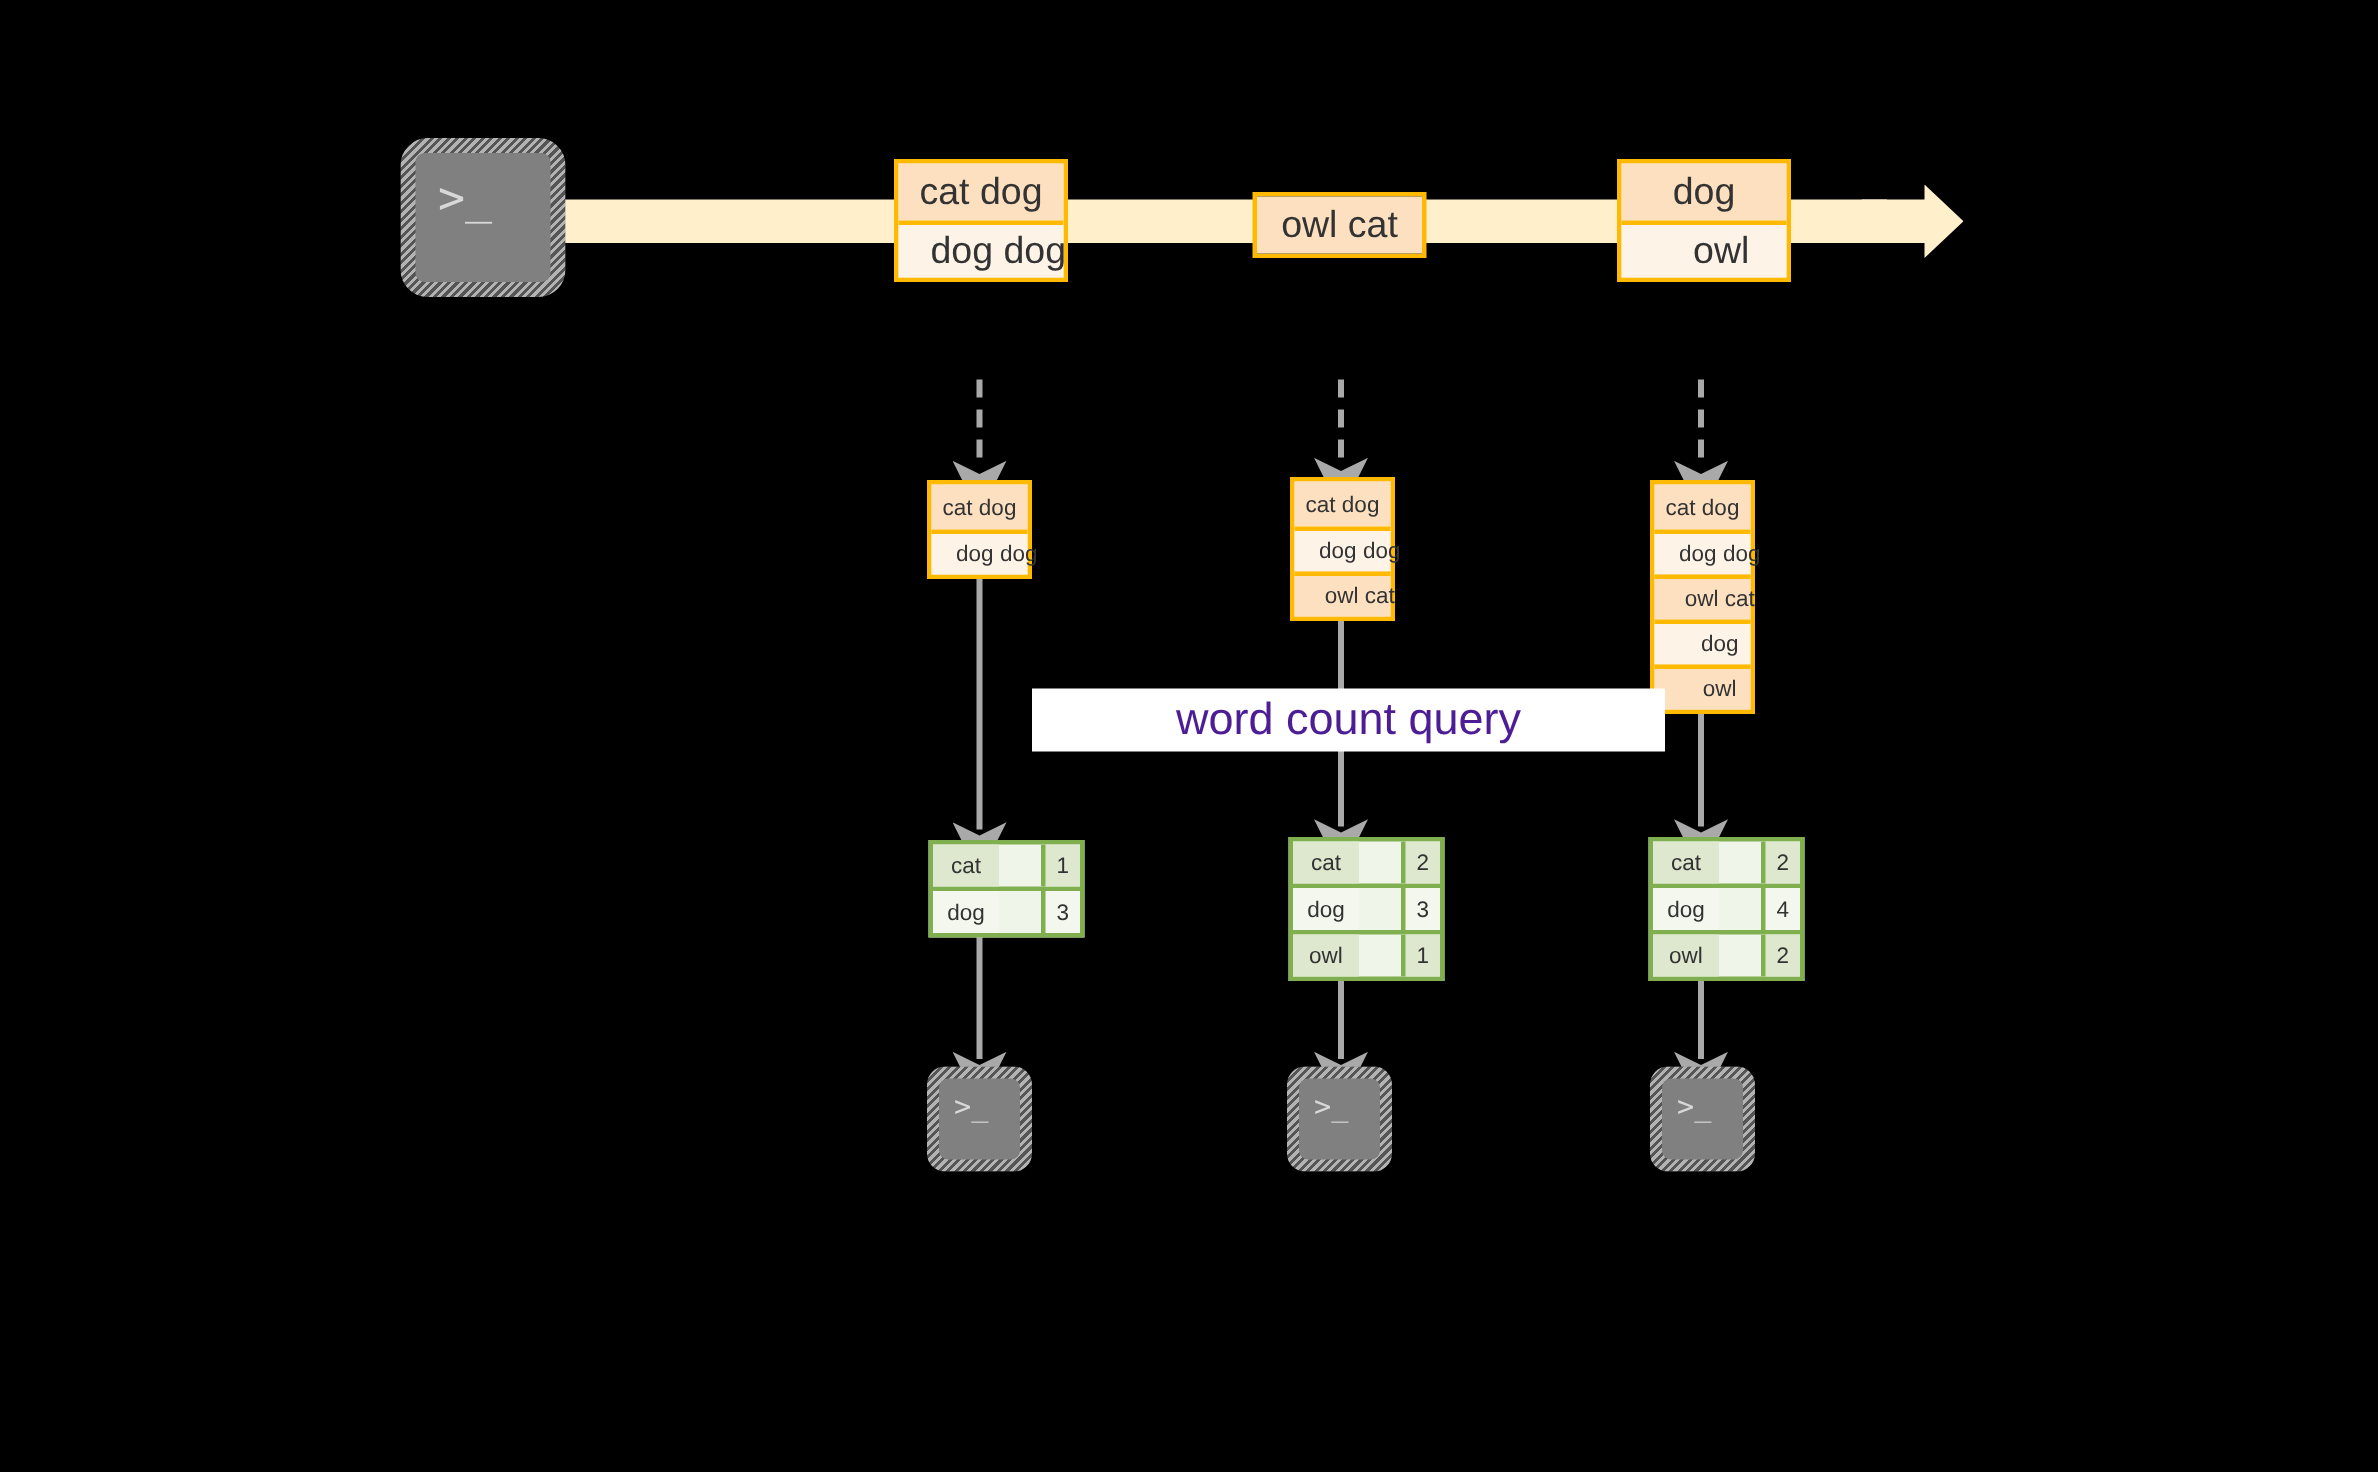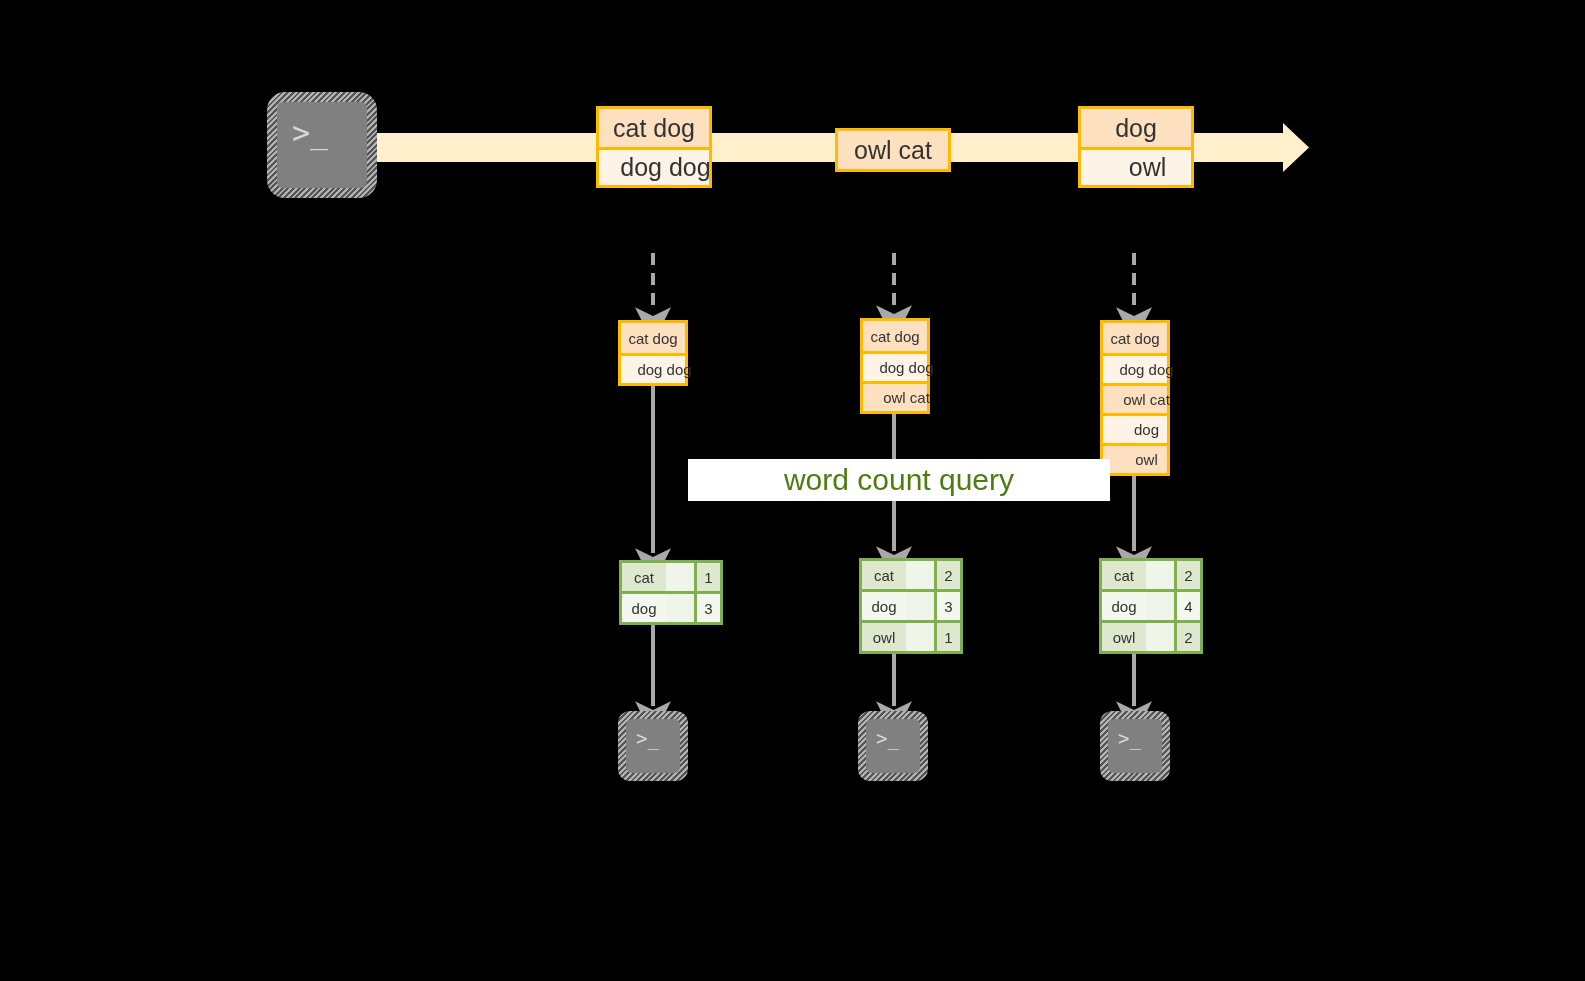--- a/index.html
+++ b/index.html
@@ -145,21 +145,21 @@
     position: absolute;
     left: 688px;
     top: 459px;
     width: 422px;
     height: 42px;
     background: #FFFFFF;
     display: flex;
     align-items: center;
     justify-content: center;
     font-size: 30px;
-    color: #4d7c0f;
+    color: #4c1d95;
     white-space: nowrap;
   }
 
   
   #connectors {
     position: absolute;
     left: 0; top: 0;
     width: 1585px; height: 981px;
     pointer-events: none;
   }

